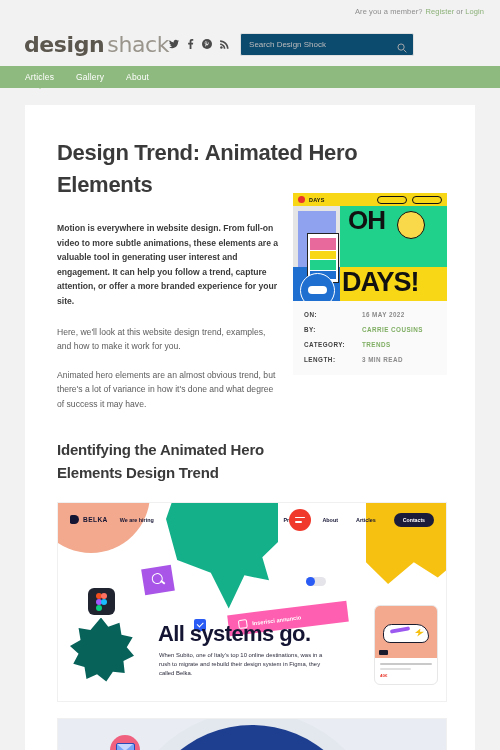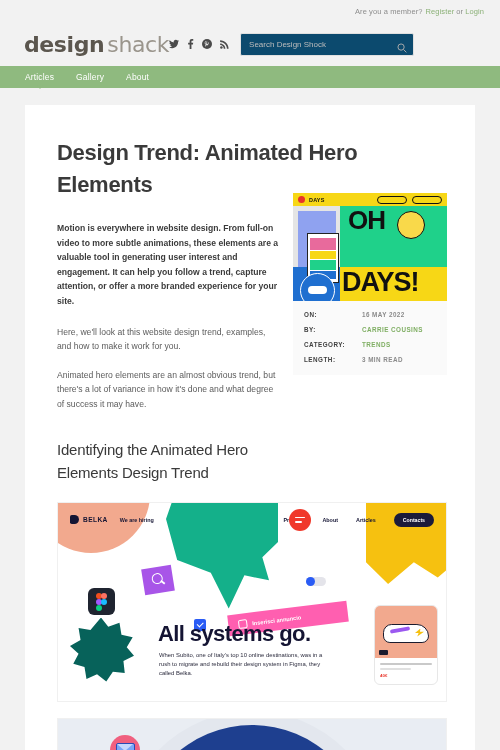--- a/index.html
+++ b/index.html
@@ -56,21 +56,21 @@
   
   .rail{position:absolute;right:28px;top:88px;width:154px;}
   .hero-shot{width:154px;height:108px;position:relative;overflow:hidden;background:#e5e5e5;}
   .meta{background:#fafafa;padding:10px 11px 12px 11px;}
   .meta-row{display:flex;align-items:baseline;margin-bottom:8px;}
   .meta-row:last-child{margin-bottom:0;}
   .meta-k{width:58px;font-size:6.3px;font-weight:700;color:#3f3f3f;letter-spacing:.5px;}
   .meta-v{font-size:6.3px;color:#8a8a8a;letter-spacing:.45px;font-weight:700;}
   .meta-v.green{color:#7fae63;}
 
-  h2.sub{font-size:15px;line-height:23px;color:#3a3a3a;font-weight:400;margin:26px 0 0 0;
+  h2.sub{font-size:15px;line-height:23px;color:#3a3a3a;font-weight:700;margin:26px 0 0 0;
          letter-spacing:-.2px;max-width:240px;}
 
   
   .figure{margin:18px 0 0 0;width:390px;background:#fff;}
   .fig1{height:200px;position:relative;overflow:hidden;background:#ffffff;
         border:1px solid #f0f0f0;box-sizing:border-box;}
   .fig2{height:120px;position:relative;overflow:hidden;background:#e9edf3;margin-top:16px;
         border:1px solid #f0f0f0;box-sizing:border-box;}
 
   

